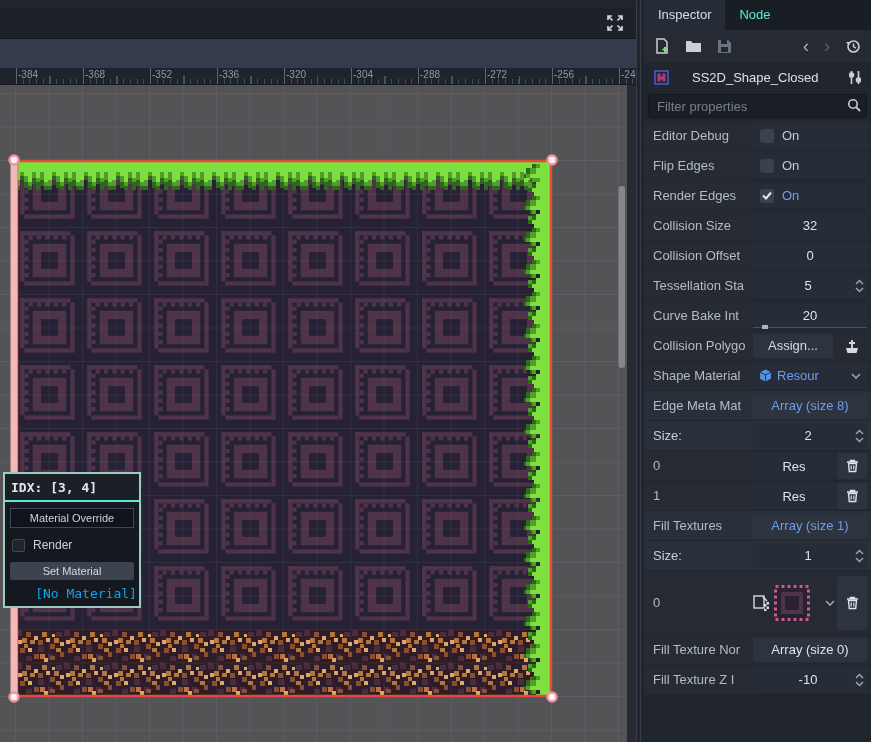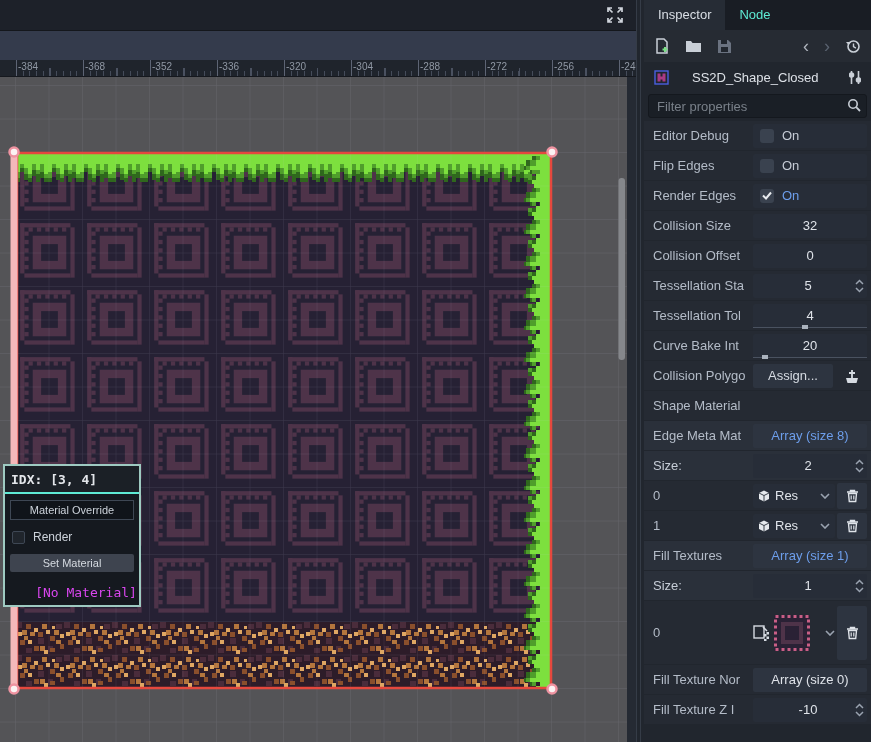--- a/index.html
+++ b/index.html
@@ -4,21 +4,21 @@
 <style>
   * { box-sizing: border-box; margin: 0; padding: 0; }
   html,body { width:871px; height:742px; }
   body {
     position:relative; overflow:hidden;
     background:#20252d;
     font-family:"Liberation Sans", sans-serif;
     -webkit-font-smoothing:antialiased;
   }
   
-  .viewport { position:absolute; left:0; top:0; width:636px; height:638px; }
+  .viewport { position:absolute; left:0; top:8px; width:636px; height:638px; }
   .vp-topbar { height:30px; background:#1d2129; position:relative; }
   .vp-expand { position:absolute; right:12px; top:6px; width:18px; height:18px; }
   .vp-toolbar { height:30px; background:#343b4c; border-top:1px solid #14171c; }
   .ruler {
     height:17px; background:#1f242c; position:relative; overflow:hidden;
     border-bottom:1px solid #15181e;
     background-image:
       repeating-linear-gradient(90deg,#5d6474 0 1px,transparent 1px 67px),
       repeating-linear-gradient(90deg,#4a5160 0 1px,transparent 1px 33.5px),
       repeating-linear-gradient(90deg,#454c5a 0 1px,transparent 1px 6.7px);
@@ -34,22 +34,22 @@
         border:2px solid #9ecac1; z-index:5; }
   .tt-title { font-family:"DejaVu Sans Mono", monospace; font-weight:bold; font-size:13px;
         color:#e3e6ea; padding:6px 6px 5px; background:#1b2026; border-bottom:2px solid #5eead4; }
   .tt-btn1 { margin:6px 5px 0; border:1px solid #3e4754; background:#10141a; color:#ccd2da;
         font-size:11px; text-align:center; padding:3px 0; cursor:default; }
   .tt-check { display:flex; align-items:center; gap:8px; margin:10px 7px; }
   .tt-cb { width:13px; height:13px; background:#20252c; border:1px solid #3e4754; border-radius:2px; }
   .tt-check span { font-size:12px; color:#ccd2da; }
   .tt-btn2 { margin:0 5px; background:#3e444f; color:#d5dae0; font-size:11px; text-align:center;
         padding:3px 0; border-radius:2px; }
-  .tt-nomat { font-family:"DejaVu Sans Mono", monospace; font-size:13px; color:#d946ef;
-        text-align:center; padding:13px 0 5px;margin-left:28px; }
+  .tt-nomat { font-family:"DejaVu Sans Mono", monospace; font-size:13px; color:#0ea5e9;
+        text-align:center; padding:6px 0 5px;margin-left:28px; }
 
   
   .gutter { position:absolute; left:636px; top:0; width:8px; height:742px; background:#21262e;
         border-left:1px solid #353c47; }
   .gutter::after { content:""; position:absolute; left:3px; top:0; bottom:0; width:1px; background:#353c47; }
   .insp { position:absolute; left:644px; top:0; width:227px; height:742px; background:#21262e; overflow:hidden; }
   .tabbar { height:30px; background:#191d24; display:flex; }
   .tab { padding:7px 14px 0; font-size:13px; color:#5eead4; }
   .tab.active { background:#262c35; color:#dadfe6; }
   .toolbar { height:32px; background:#262b33; display:flex; align-items:center; gap:15px; padding:0 10px; }
@@ -81,21 +81,21 @@
   .onlbl { margin-left:8px; font-size:13px; color:#c6ccd6; }
   .val.checked .onlbl { color:#6d9eeb; }
   .spin { margin-left:auto; margin-right:3px; flex:none; }
   .val.slider::after { content:""; position:absolute; left:0; right:0; bottom:0; height:1px; background:#4a5260; }
   .grab { position:absolute; bottom:-1px; width:6px; height:4px; background:#aab2bd; z-index:2; }
   .btn { height:24px; background:#2d3440; border-radius:2px; display:flex; align-items:center;
         justify-content:center; font-size:13px; color:#d6dbe2; }
   .arraybtn { width:114px; height:24px; background:#2d3440; border-radius:2px; display:flex;
         align-items:center; justify-content:center; font-size:13px; color:#6d9eeb; }
   .resval { width:82px; height:24px; background:#272d38; border-radius:2px; display:flex;
-        align-items:center; gap:5px; padding:0 5px; }
+        align-items:center; gap:5px; padding:0 5px;flex-direction:column; }
   .resval .rtxt { font-size:13px; color:#dfe3e9; flex:1; }
   .bluetxt { color:#6d9eeb !important; }
   .trash { width:30px; height:26px; margin-left:2px; background:#2d3440; border-radius:2px;
         display:flex; align-items:center; justify-content:center; flex:none; }
   .row.texrow { height:63px; }
   .row.texrow .trash { height:54px; }
   .chev { margin-left:auto; flex:none; }
   .thumb { width:36px; height:36px; flex:none; }
 </style>
 </head>
@@ -395,29 +395,20 @@
     <div class="rhs">
         <div class="val withspin">
       <span class="num">5</span>
       <svg class="spin" width="9" height="14" viewBox="0 0 9 14">
         <path d="M1 5 L4.5 1.5 L8 5 M1 9 L4.5 12.5 L8 9" fill="none" stroke="#9aa3b0" stroke-width="1.5"></path>
       </svg>
     </div>
       </div>
   </div>
 
-  <div class="row">
-    <div class="lbl">Tessellation Tol</div>
-    <div class="rhs">
-        <div class="val slider">
-      <span class="num">4</span>
-      <div class="grab" style="left:43%"></div>
-    </div>
-      </div>
-  </div>
 
   <div class="row">
     <div class="lbl">Curve Bake Int</div>
     <div class="rhs">
         <div class="val slider">
       <span class="num">20</span>
       <div class="grab" style="left:8%"></div>
     </div>
       </div>
   </div>
@@ -430,20 +421,32 @@
       </div>
       <svg style="margin-left:10px" width="18" height="16" viewBox="0 0 18 16">
         <path d="M3 10 h12 l-1.5 5 h-9 Z" fill="#d6dbe2"></path>
         <path d="M9 10 V2 M6 5 h6" stroke="#d6dbe2" stroke-width="1.8"></path>
       </svg>
     </div>
   </div>
 
   <div class="row">
     <div class="lbl">Shape Material</div>
+    <div class="rhs">
+        <div class="val">
+      <svg style="margin-left:6px" width="13" height="13" viewBox="0 0 12 12">
+        <path d="M6 0.5 L11 3 V9 L6 11.5 L1 9 V3 Z" fill="#4f94e8"></path>
+        <path d="M1 3 L6 5.5 L11 3 M6 5.5 V11.5" stroke="#272d38" stroke-width="0.9" fill="none"></path>
+      </svg>
+      <span class="rtxt bluetxt" style="margin-left:5px;font-size:13px">Resour</span>
+      <svg class="chev" style="margin-right:6px" width="10" height="6" viewBox="0 0 10 6">
+        <path d="M1 1 L5 5 L9 1" fill="none" stroke="#9aa3b0" stroke-width="1.6"></path>
+      </svg>
+    </div>
+      </div>
   </div>
 
   <div class="row tint">
     <div class="lbl">Edge Meta Mat</div>
     <div class="rhs">
         <div class="arraybtn">
       <span>Array (size 8)</span>
     </div>
       </div>
   </div>

